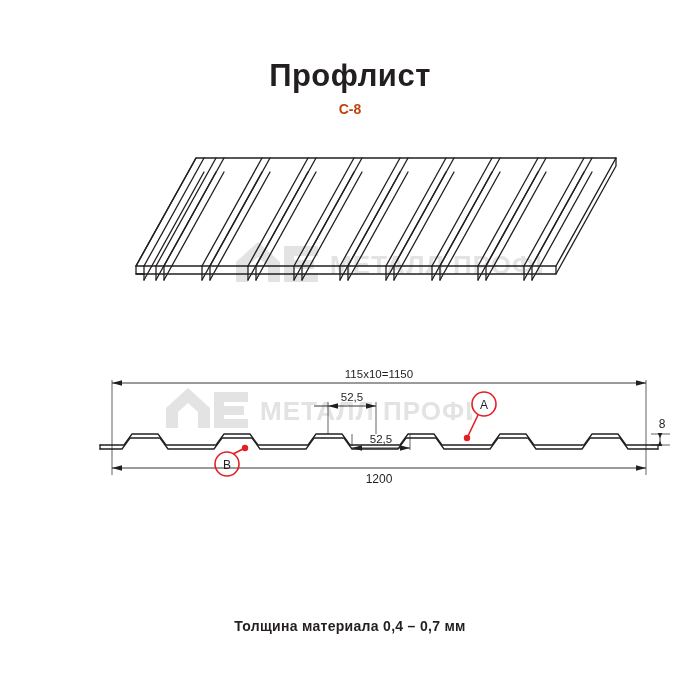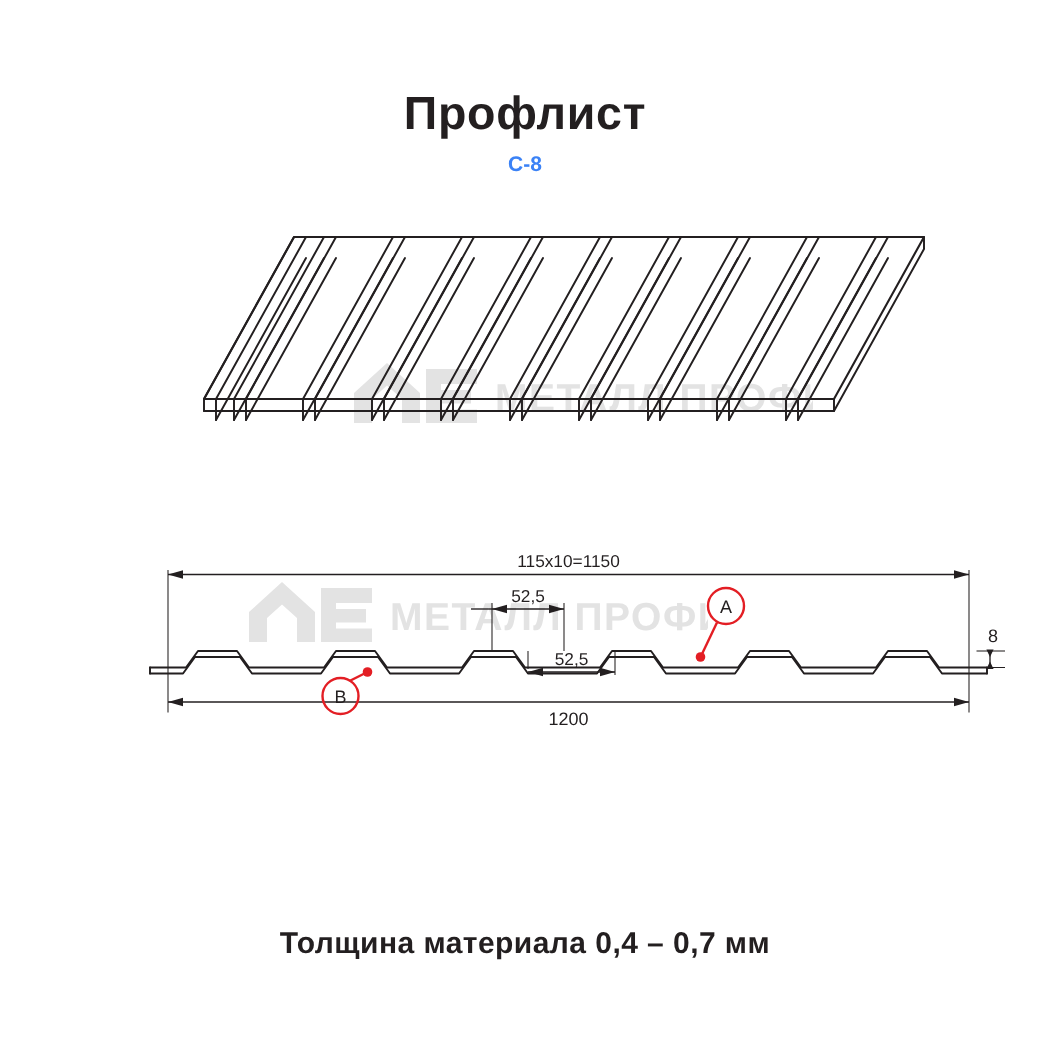--- a/index.html
+++ b/index.html
@@ -33,21 +33,21 @@
     color: #231f20;
   }
   .subtitle {
     position: absolute;
     top: 101px;
     left: 0;
     width: 700px;
     text-align: center;
     font-size: 14px;
     font-weight: bold;
-    color: #3b82f6;
+    color: #c2410c;
   }
   .iso-wrap {
     position: absolute;
     top: 140px;
     left: 60px;
     width: 580px;
     height: 180px;
   }
   .sect-wrap {
     position: absolute;
@@ -55,21 +55,21 @@
     left: 66px;
     width: 610px;
     height: 150px;
   }
   .footer {
     position: absolute;
     top: 618px;
     left: 0;
     width: 700px;
     text-align: center;
-    font-size: 20px;
+    font-size: 14px;
     font-weight: bold;
     letter-spacing: 0.3px;
     color: #231f20;
   }
   .wm {
     position: absolute;
     pointer-events: none;
     opacity: 1;
   }
   .wm svg { display: block; }

